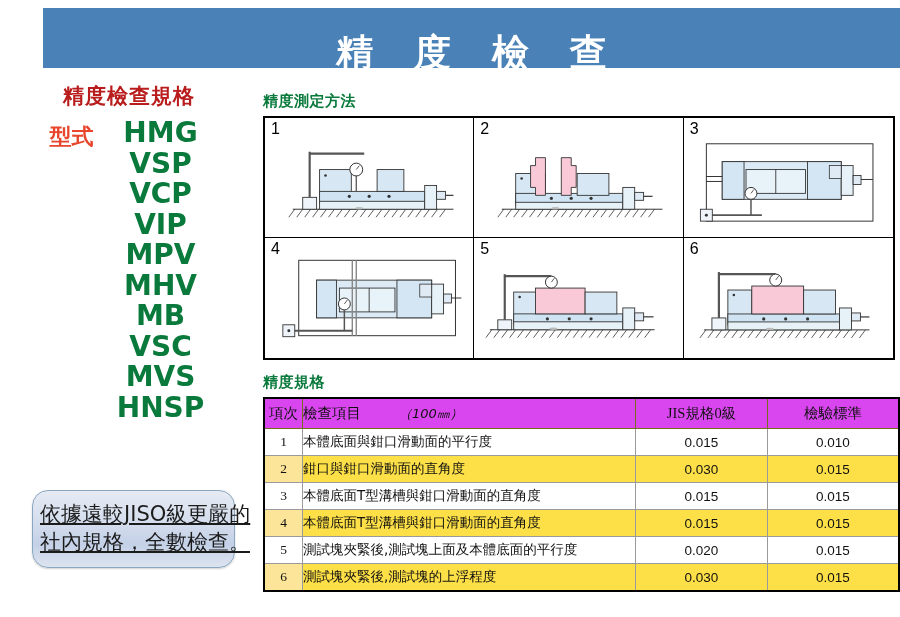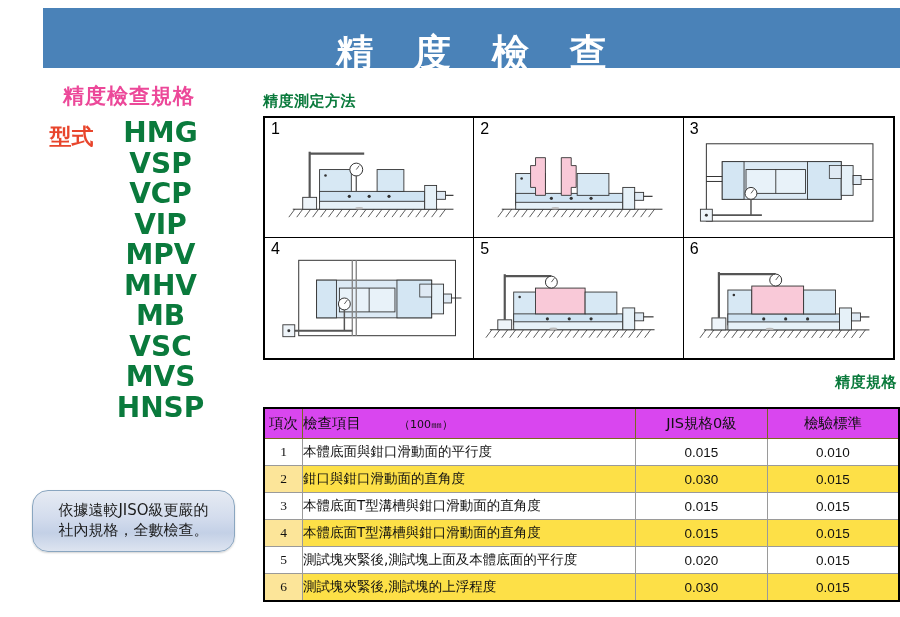--- a/index.html
+++ b/index.html
@@ -17,21 +17,21 @@
   .header-title{
     position:absolute;left:0;top:15px;width:100%;height:100%;
     display:flex;align-items:center;justify-content:center;
     color:#ffffff;font-size:37px;font-weight:bold;
     letter-spacing:14px;text-indent:14px;
     font-family:"DejaVu Sans","Liberation Sans",sans-serif;
   }
   
   .sidebar{position:absolute;left:0;top:78px;width:258px;height:530px;}
   .spec-heading{
-    text-align:center;color:#ec4899;font-size:21px;font-weight:bold;
+    text-align:center;color:#b91c1c;font-size:21px;font-weight:bold;
     letter-spacing:1px;margin-top:4px;
   }
   .model-block{display:flex;justify-content:center;margin-top:8px;padding-left:11px;}
   .model-label{
     color:#e8452c;font-size:22px;font-weight:bold;
     padding-top:4px;padding-right:8px;white-space:nowrap;
   }
   .model-list{display:flex;flex-direction:column;align-items:center;width:118px;}
   .model-item{
     color:#0a7a3c;font-size:28px;font-weight:bold;
@@ -39,22 +39,22 @@
     font-family:"DejaVu Sans","Liberation Sans",sans-serif;
   }
   .note-box{
     position:absolute;left:32px;top:412px;width:203px;
     border:1px solid #8aa6c0;border-radius:16px;
     background:linear-gradient(180deg,#e6ebf3 0%,#d3dced 45%,#c3d0e6 70%,#dde4f0 100%);
     box-shadow:0 1px 2px rgba(0,0,0,0.18);
     padding:9px 7px 10px 7px;box-sizing:border-box;
   }
   .note-line{
-    color:#1b1b1b;font-size:15px;line-height:1.35;text-align:center;
-    letter-spacing:0px;white-space:nowrap;
+    color:#1b1b1b;font-size:21px;line-height:1.35;text-align:center;
+    letter-spacing:0px;white-space:nowrap;text-decoration:underline;
   }
   
   .panel{position:absolute;left:263px;top:92px;width:634px;}
   .sec-title{
     color:#0a7a3c;font-size:15px;font-weight:bold;letter-spacing:0.5px;
     margin-bottom:5px;
   }
   .diagram-grid{
     border:2px solid #000;
     display:grid;grid-template-columns:1fr 1fr 1fr;grid-template-rows:120px 120px;
@@ -63,42 +63,42 @@
   .dcell{position:relative;border-right:1.5px solid #000;border-bottom:1.5px solid #000;overflow:hidden;}
   .dcell:nth-child(3n){border-right:none;}
   .dcell:nth-child(n+4){border-bottom:none;}
   .dnum{
     position:absolute;left:6px;top:2px;font-size:16px;color:#000;
     font-family:"Liberation Sans",sans-serif;z-index:3;
   }
   .dsvg{position:absolute;left:0;top:0;width:100%;height:100%;}
   .sec-title2{
     color:#0a7a3c;font-size:15px;font-weight:bold;letter-spacing:0.5px;
-    margin-top:13px;margin-bottom:15px;text-align:right;
+    margin-top:13px;margin-bottom:5px;
   }
   
   table.spec{
     border-collapse:collapse;width:632px;
     border:2px solid #000;table-layout:fixed;
     font-family:"DejaVu Sans","Liberation Sans",sans-serif;
   }
   table.spec th,table.spec td{
     border:1px solid #9a9a9a;padding:0;height:26px;
     font-weight:normal;font-size:13.5px;color:#111;
   }
   table.spec thead th{
     background:#d946ef;border-color:#7a6a20;border-top:none;
     font-size:14.5px;height:29px;
   }
   .c-idx{width:37px;text-align:center;}
   .c-item{width:332px;text-align:left;padding-left:6px;}
-  .c-jis{width:131px;text-align:center;}
+  .c-jis{width:131px;text-align:center;font-family:Liberation Serif, serif;}
   .c-std{width:130px;text-align:center;}
   thead .c-item{text-align:left;padding-left:22px;}
-  .hdr-sub{padding-left:38px;font-size:11px;}
+  .hdr-sub{padding-left:38px;font-size:13px;font-style:italic;}
   tr.alt td{background:#fde047;}
   tr.alt td.c-idx{background:#fce599;}
   tr.norm td{background:#ffffff;}
   .num{font-family:"Liberation Sans",sans-serif;font-size:13.5px;}
   .idxnum{font-family:"Liberation Serif",serif;font-size:13px;}
 </style>
 </head>
 <body>
 
 <div class="header-bar">

